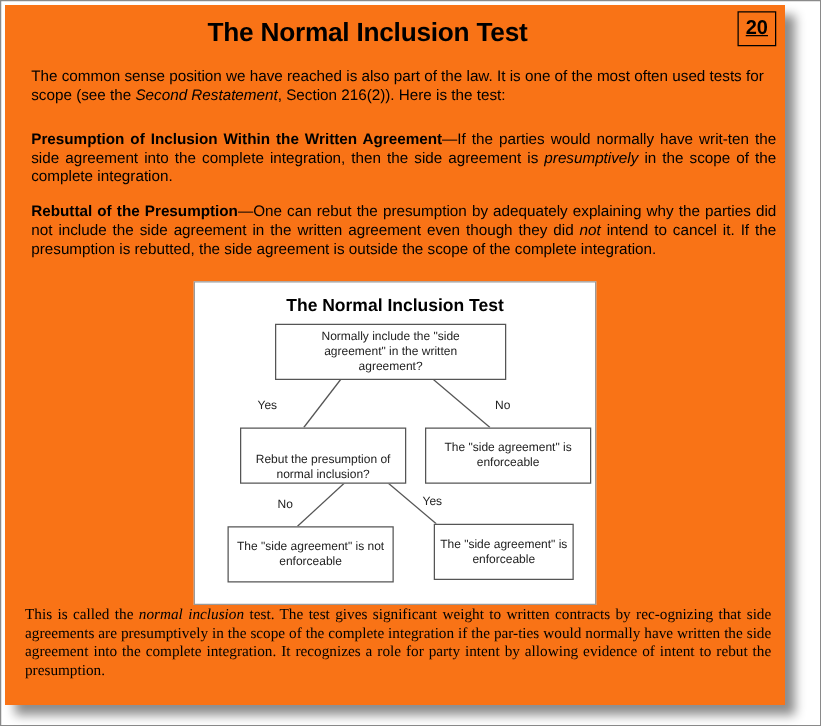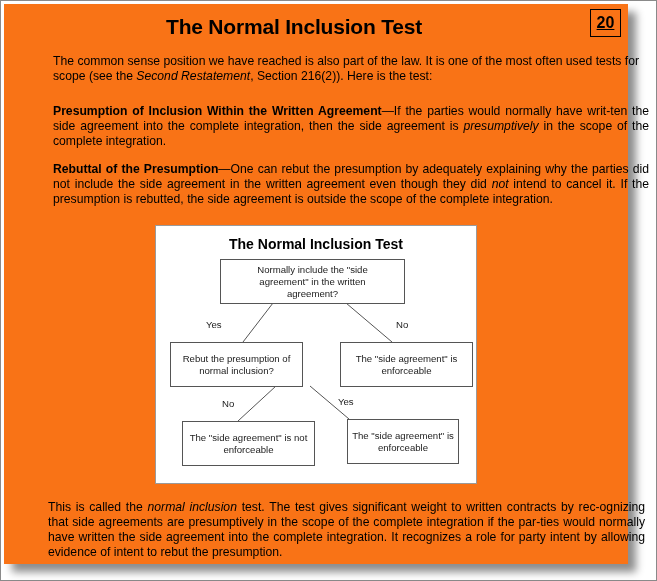--- a/index.html
+++ b/index.html
@@ -23,42 +23,42 @@
       text-align: center; font-weight: bold; font-size: 21px;
       letter-spacing: -0.2px;
     }
     .page-num {
       position: absolute; left: 586px; top: 5px; width: 29px; height: 26px;
       border: 1px solid #000; font-weight: bold; font-size: 16px;
       text-align: center; line-height: 26px; text-decoration: underline;
     }
     .para {
       position: absolute; left: 21px; width: 596px;
-      font-size: 12.2px; line-height: 15px; text-align: justify; margin-left: 28px;
+      font-size: 12.2px; line-height: 15px; text-align: justify;
     }
     .p1 { top: 50px; text-align: left; }
     .p2 { top: 100px; }
     .p3 { top: 158px; }
-    .p4 { top: 496px; left: 16px; width: 597px; }
+    .p4 { top: 480px; left: 16px; width: 597px; font-family: Liberation Serif, serif; }
     .diagram {
       position: absolute; left: 151px; top: 221px; width: 320px; height: 257px;
       border: 1px solid #9a9a9a; background: #fff;
     }
     .dtitle {
       position: absolute; left: 0; width: 100%; top: 10px; text-align: center;
       font-weight: bold; font-size: 14px;
     }
     .box {
       position: absolute; border: 1px solid #555; background: #fff;
       font-size: 9.6px; line-height: 12px; text-align: center;
       display: flex; align-items: center; justify-content: center;
       color: #222;
     }
     .b1 { left: 64px; top: 33px; width: 183px; height: 43px; }
-    .b2 { left: 14px; top: 116px; width: 131px; height: 43px; }
+    .b2 { left: 36px; top: 116px; width: 131px; height: 43px; align-items: flex-end; }
     .b3 { left: 184px; top: 116px; width: 131px; height: 43px; }
     .b4 { left: 26px; top: 195px; width: 131px; height: 43px; }
     .b5 { left: 191px; top: 193px; width: 110px; height: 43px; }
     .lbl { position: absolute; font-size: 9.6px; color: #222; text-align: center; }
     .l-yes1 { left: 50px; top: 93px; }
     .l-no1 { left: 240px; top: 93px; }
     .l-no2 { left: 66px; top: 172px; }
     .l-yes2 { left: 182px; top: 170px; }
     svg.lines { position: absolute; left: 0; top: 0; width: 320px; height: 257px; }
   </style>

